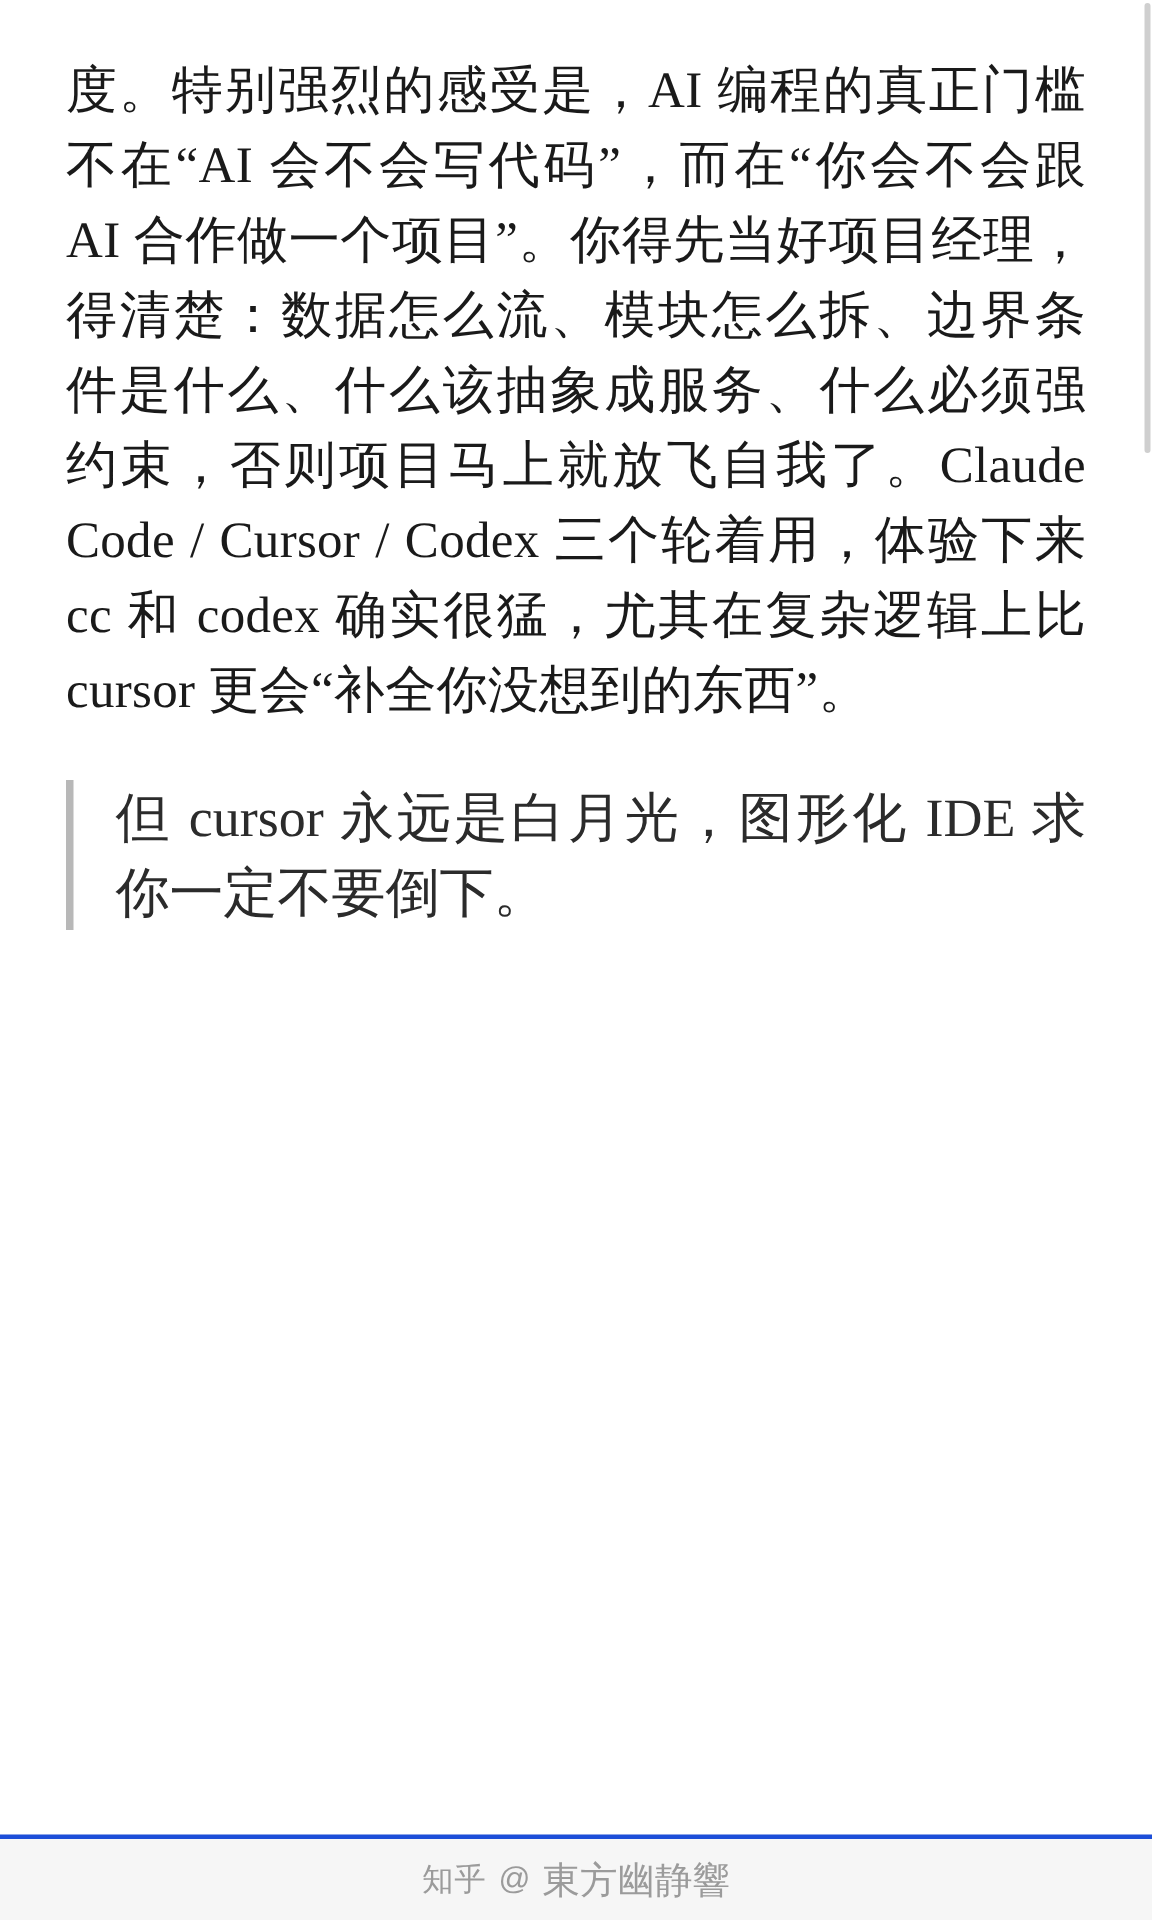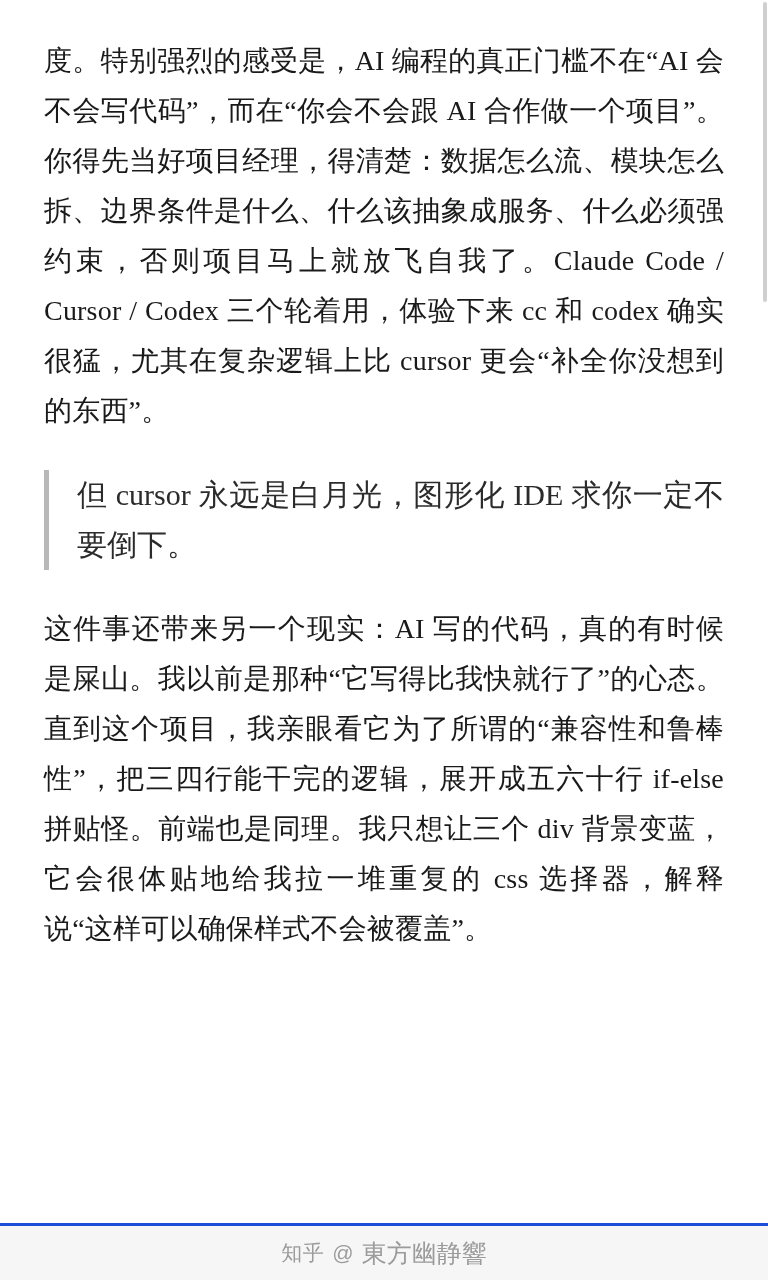--- a/index.html
+++ b/index.html
@@ -16,40 +16,40 @@
     position: relative;
   }
   .page {
     width: 768px;
     height: 1280px;
     box-sizing: border-box;
     padding: 36px 44px 0 44px;
     position: relative;
   }
   .para {
-    font-size: 28px;
+    font-size: 34px;
     line-height: 50px;
     text-align: justify;
     text-justify: inter-ideograph;
     color: #1a1a1a;
     margin: 0 0 34px 0;
     letter-spacing: 0.2px;
     word-break: break-word;
   }
   .para.first {
     margin-top: 0;
   }
   .quote {
     margin: 0 0 34px 0;
     padding: 0 0 0 28px;
     border-left: 5px solid #b8b8b8;
     color: #3a3a3a;
   }
   .quote .qtext {
-    font-size: 30px;
+    font-size: 36px;
     line-height: 50px;
     text-align: justify;
     text-justify: inter-ideograph;
     margin: 0;
     color: #2b2b2b;
   }
   .footer {
     position: absolute;
     left: 0;
     bottom: 0;
@@ -92,21 +92,20 @@
 <body>
 
 <div class="page">
 
   <p class="para first">度。特别强烈的感受是，AI 编程的真正门槛不在“AI 会不会写代码”，而在“你会不会跟 AI 合作做一个项目”。你得先当好项目经理，得清楚：数据怎么流、模块怎么拆、边界条件是什么、什么该抽象成服务、什么必须强约束，否则项目马上就放飞自我了。Claude Code / Cursor / Codex 三个轮着用，体验下来 cc 和 codex 确实很猛，尤其在复杂逻辑上比 cursor 更会“补全你没想到的东西”。</p>
 
   <blockquote class="quote">
     <p class="qtext">但 cursor 永远是白月光，图形化 IDE 求你一定不要倒下。</p>
   </blockquote>
 
-  <p class="para">这件事还带来另一个现实：AI 写的代码，真的有时候是屎山。我以前是那种“它写得比我快就行了”的心态。直到这个项目，我亲眼看它为了所谓的“兼容性和鲁棒性”，把三四行能干完的逻辑，展开成五六十行 if-else 拼贴怪。前端也是同理。我只想让三个 div 背景变蓝，它会很体贴地给我拉一堆重复的 css 选择器，解释说“这样可以确保样式不会被覆盖”。</p>
 
 
   <div class="scrollbar"></div>
 
   <div class="footer">
     <span class="footer-brand">知乎</span>
     <span class="footer-at">@</span>
     <span class="footer-user">東方幽静響</span>
   </div>
 

